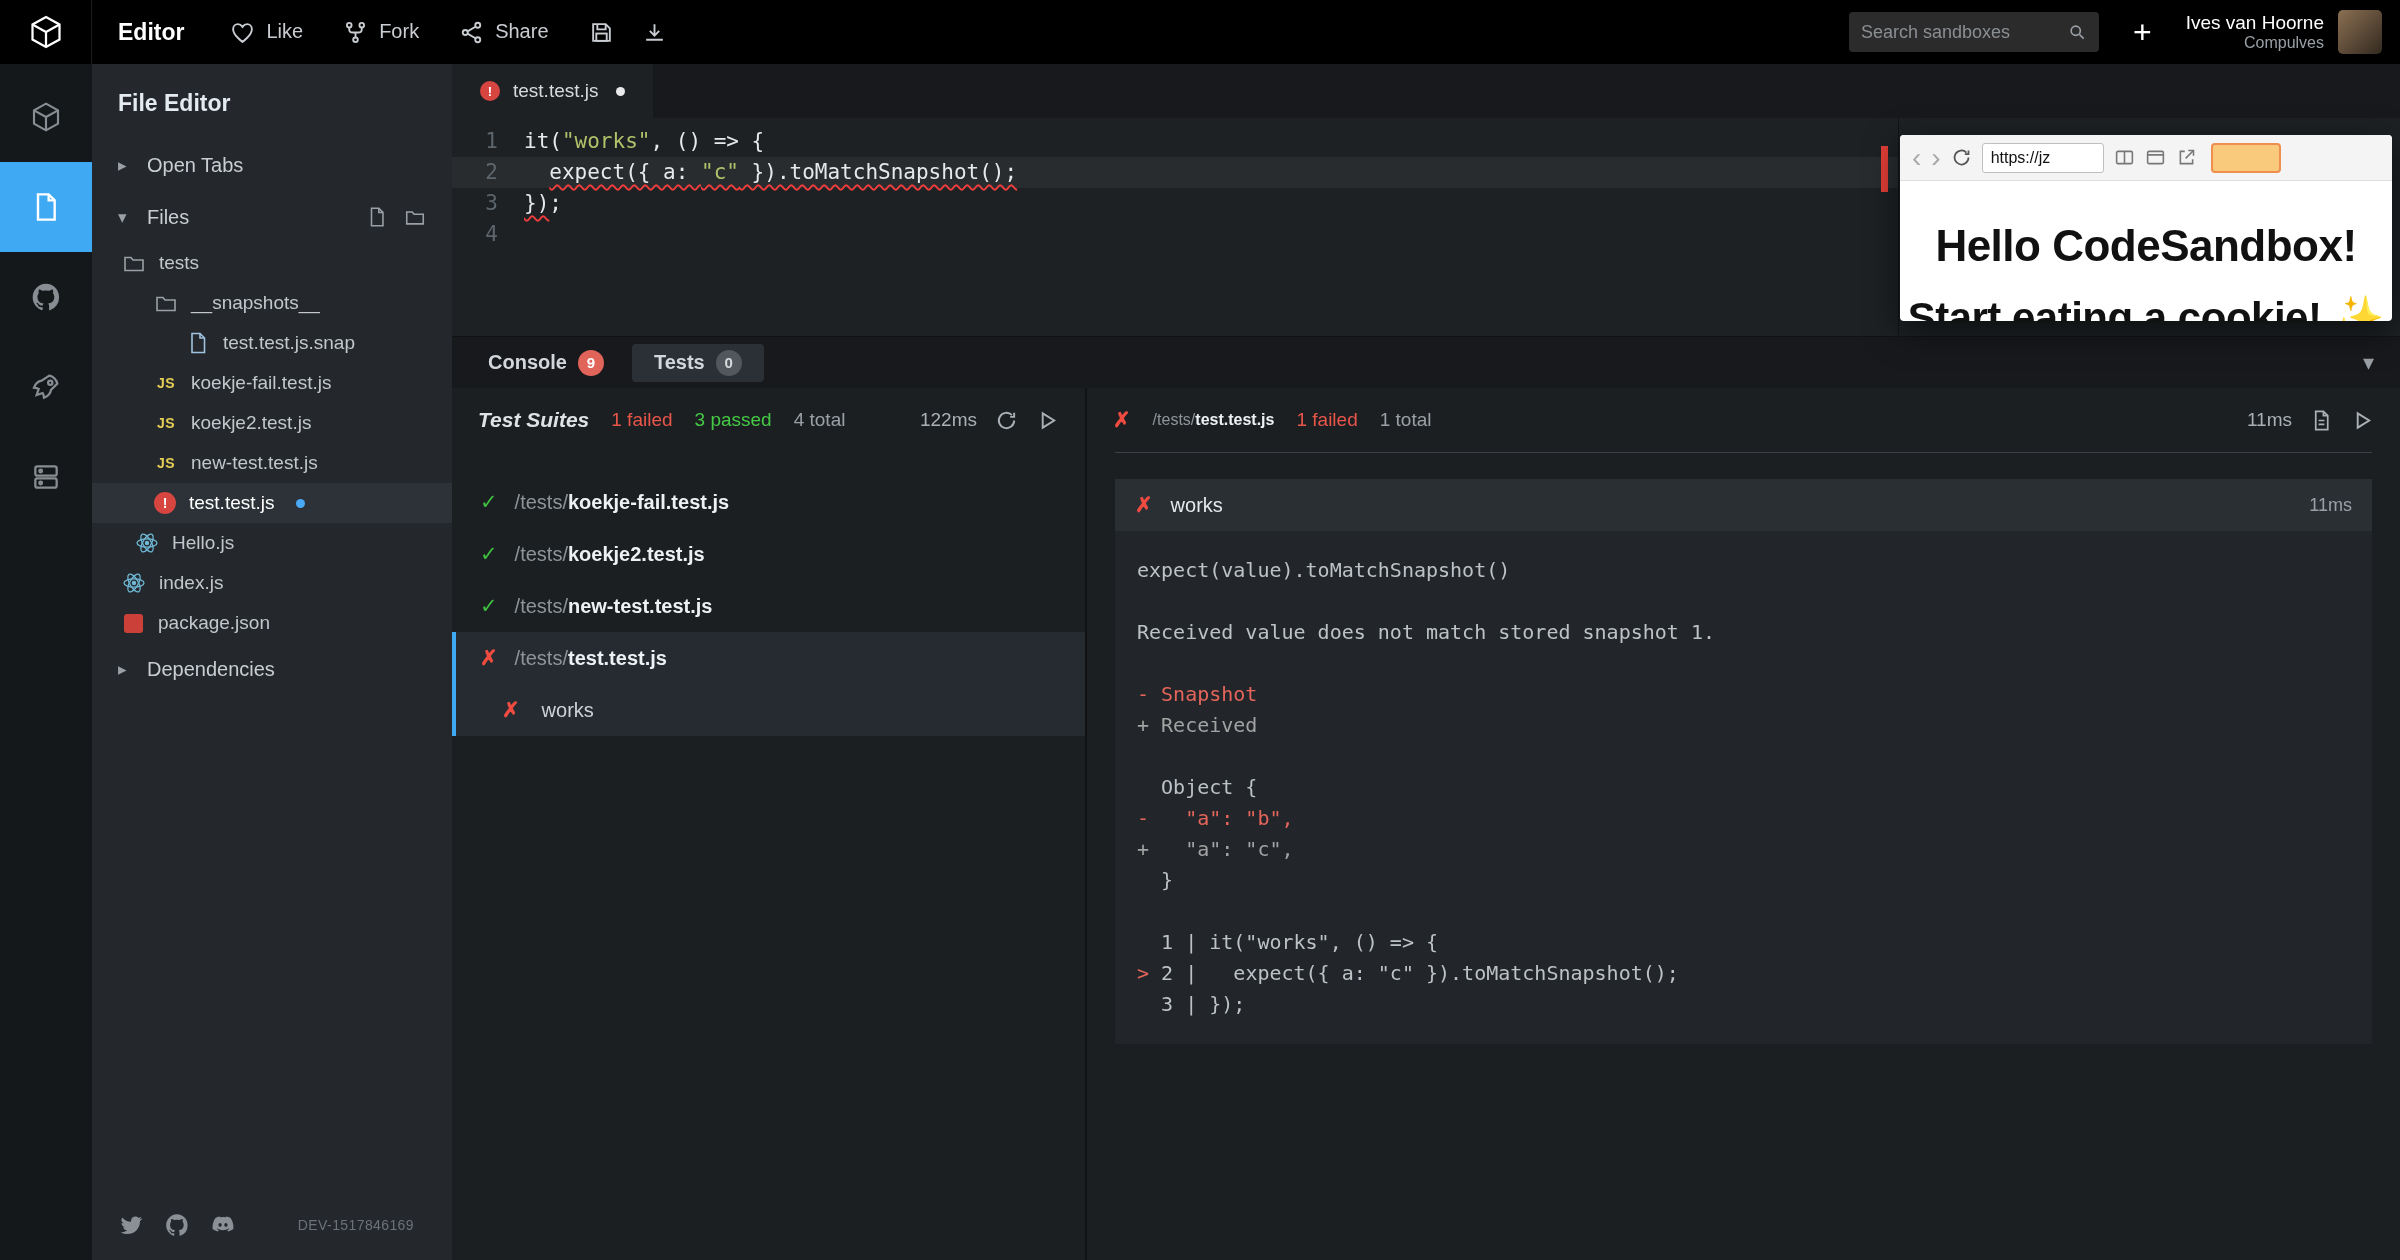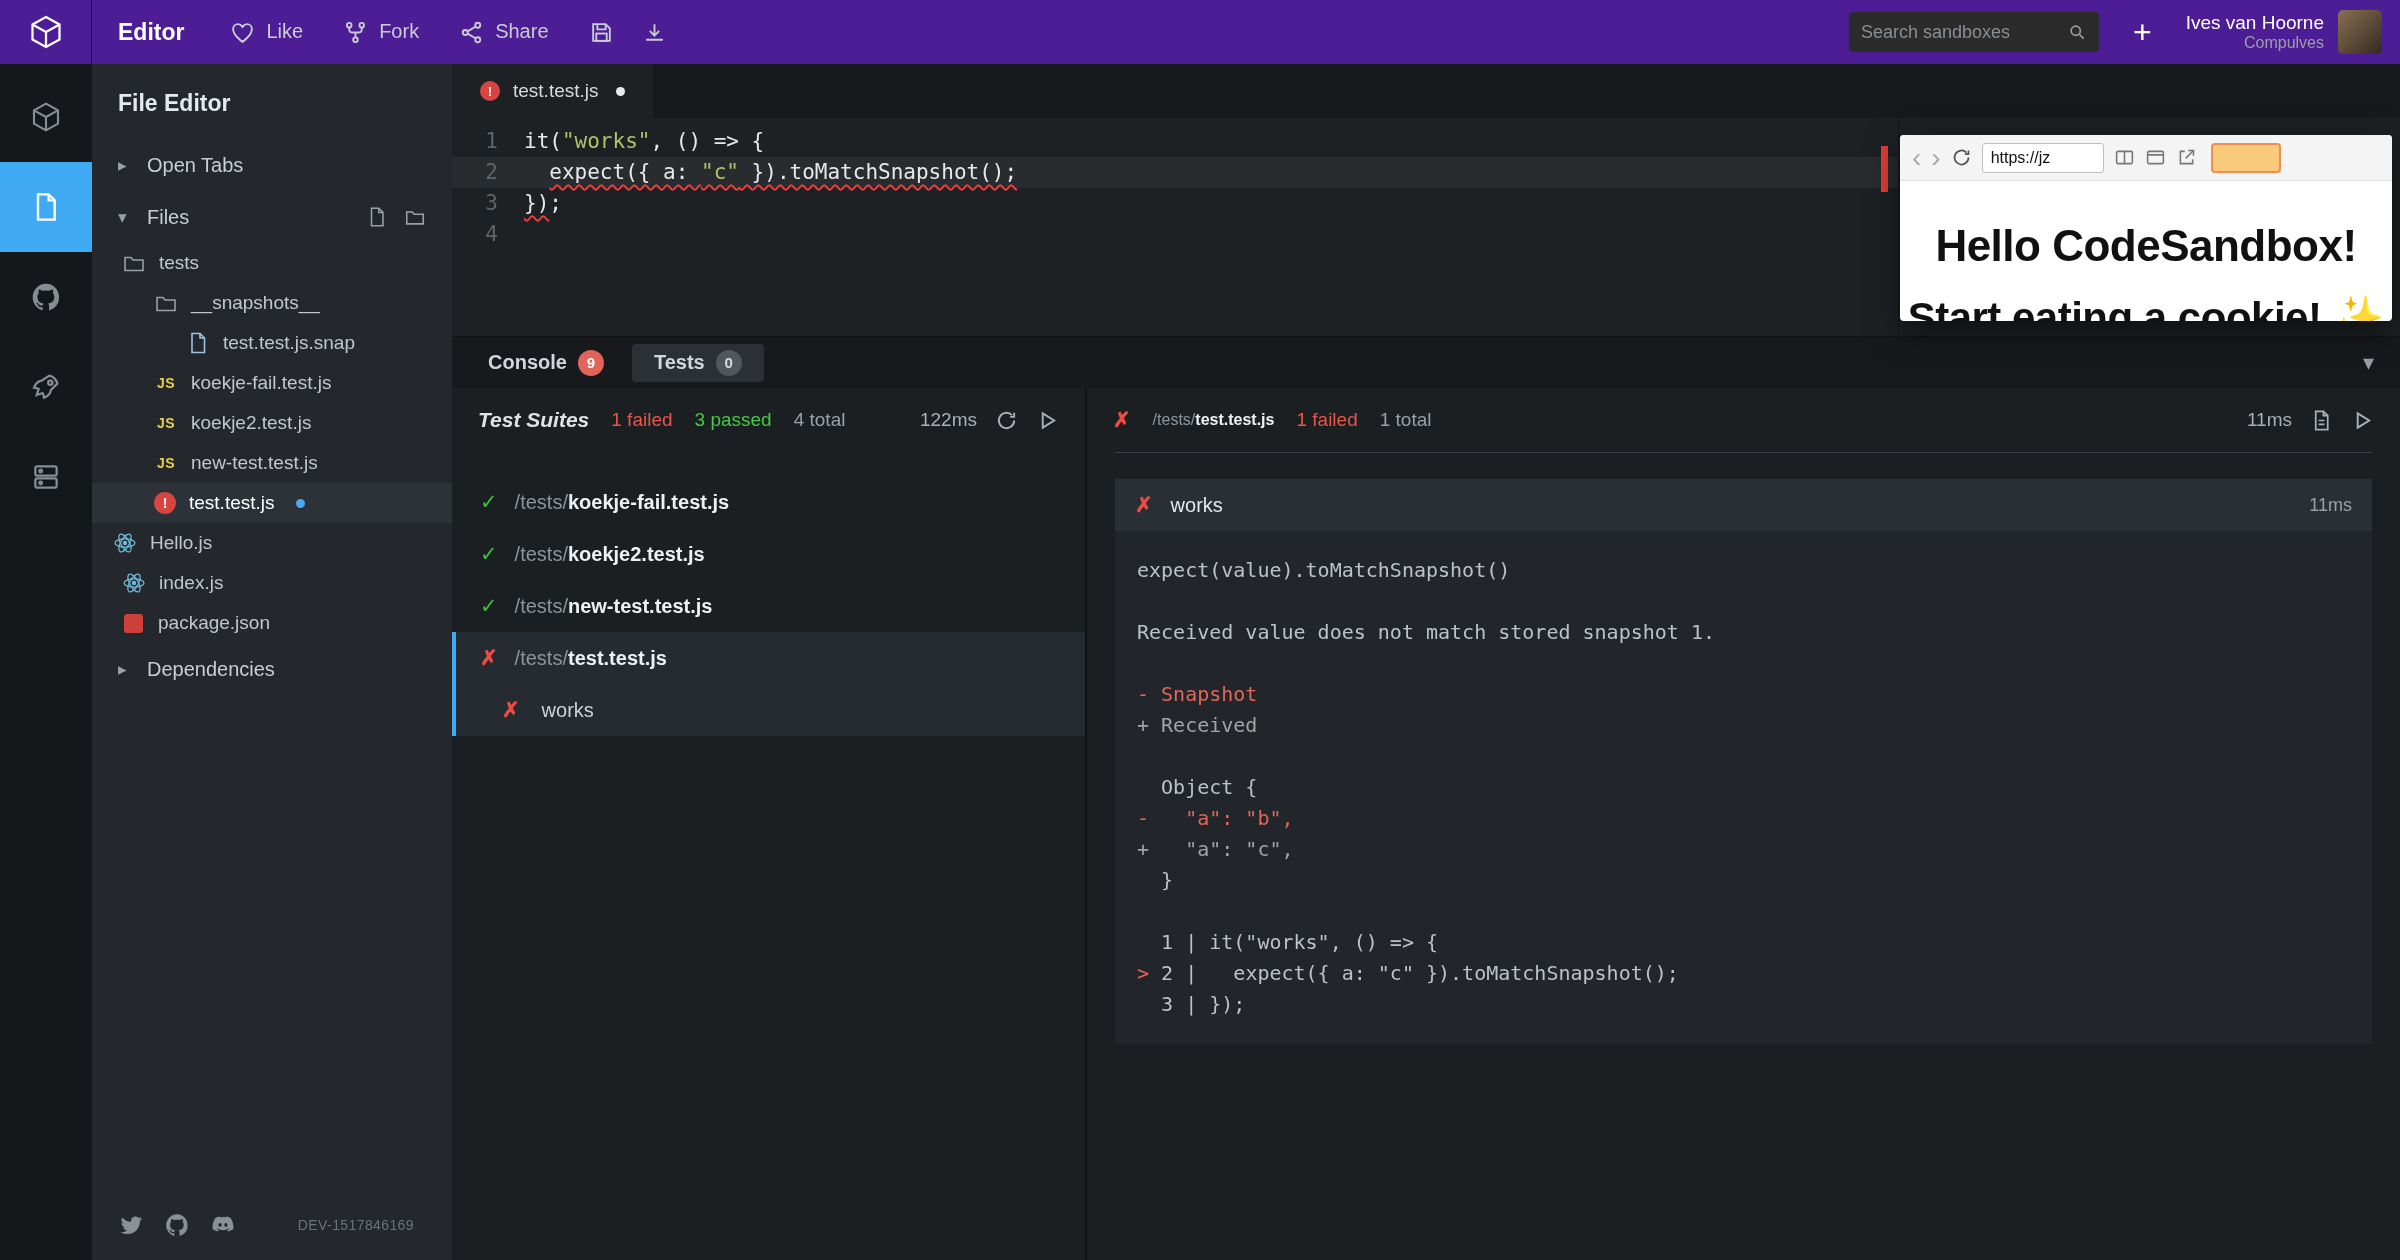--- a/index.html
+++ b/index.html
@@ -1,21 +1,21 @@
 <!DOCTYPE html>
 <html><head>
 <meta charset="utf-8">
 <style>
   * { margin:0; padding:0; box-sizing:border-box; }
   html,body { width:2400px; height:1260px; overflow:hidden; }
   body { font-family:"Liberation Sans",sans-serif; background:#1d2124; color:#e4e7ea; }
   svg { display:block; }
 
   
-  .topbar { height:64px; background:#4c1d95; display:flex; align-items:center; }
+  .topbar { height:64px; background:#000000; display:flex; align-items:center; }
   .logo-box { width:92px; height:64px; display:flex; align-items:center; justify-content:center; border-right:1px solid #1c1c1c; cursor:pointer; }
   .tb-title { font-weight:700; font-size:23px; color:#fff; margin:0 46px 0 26px; }
   .tb-btn { display:flex; align-items:flex-start; gap:11px; color:#c9cdd2; font-size:20px; margin-right:40px; cursor:pointer; }
   .tb-btn svg, .tb-iconbtn svg { width:25px; height:25px; }
   .tb-iconbtn { color:#c9cdd2; margin-right:28px; cursor:pointer; }
   .tb-right { margin-left:auto; display:flex; align-items:center; padding-right:18px; }
   .searchbox { width:250px; height:40px; background:#2b2b2b; border-radius:4px; display:flex; align-items:center; padding:0 12px; }
   .searchbox input { flex:1; min-width:0; background:transparent; border:none; outline:none; color:#d9d9d9; font-size:18px; font-family:"Liberation Sans",sans-serif; }
   .searchbox input::placeholder { color:#8a8f94; }
   .searchbox svg { width:20px; height:20px; color:#9aa0a6; }
@@ -302,21 +302,21 @@
         </div>
         <div class="tree-row" style="padding-left:62px">
           <span class="js-badge">JS</span>
           <span class="tree-label">new-test.test.js</span>
         </div>
         <div class="tree-row selected" style="padding-left:62px">
           <span class="err-circle">!</span>
           <span class="tree-label">test.test.js</span>
           <span class="mod-dot"></span>
         </div>
-        <div class="tree-row" style="padding-left:21px">
+        <div class="tree-row" style="padding-left:43px">
           <span class="tree-ic">
             <svg viewBox="0 0 24 24" fill="none" stroke="#6fb8d6" stroke-width="1.3" width="24" height="24">
               <ellipse cx="12" cy="12" rx="10" ry="4.2"></ellipse>
               <ellipse cx="12" cy="12" rx="10" ry="4.2" transform="rotate(60 12 12)"></ellipse>
               <ellipse cx="12" cy="12" rx="10" ry="4.2" transform="rotate(120 12 12)"></ellipse>
               <circle cx="12" cy="12" r="1.6" fill="#6fb8d6"></circle>
             </svg>
           </span>
           <span class="tree-label">Hello.js</span>
         </div>

